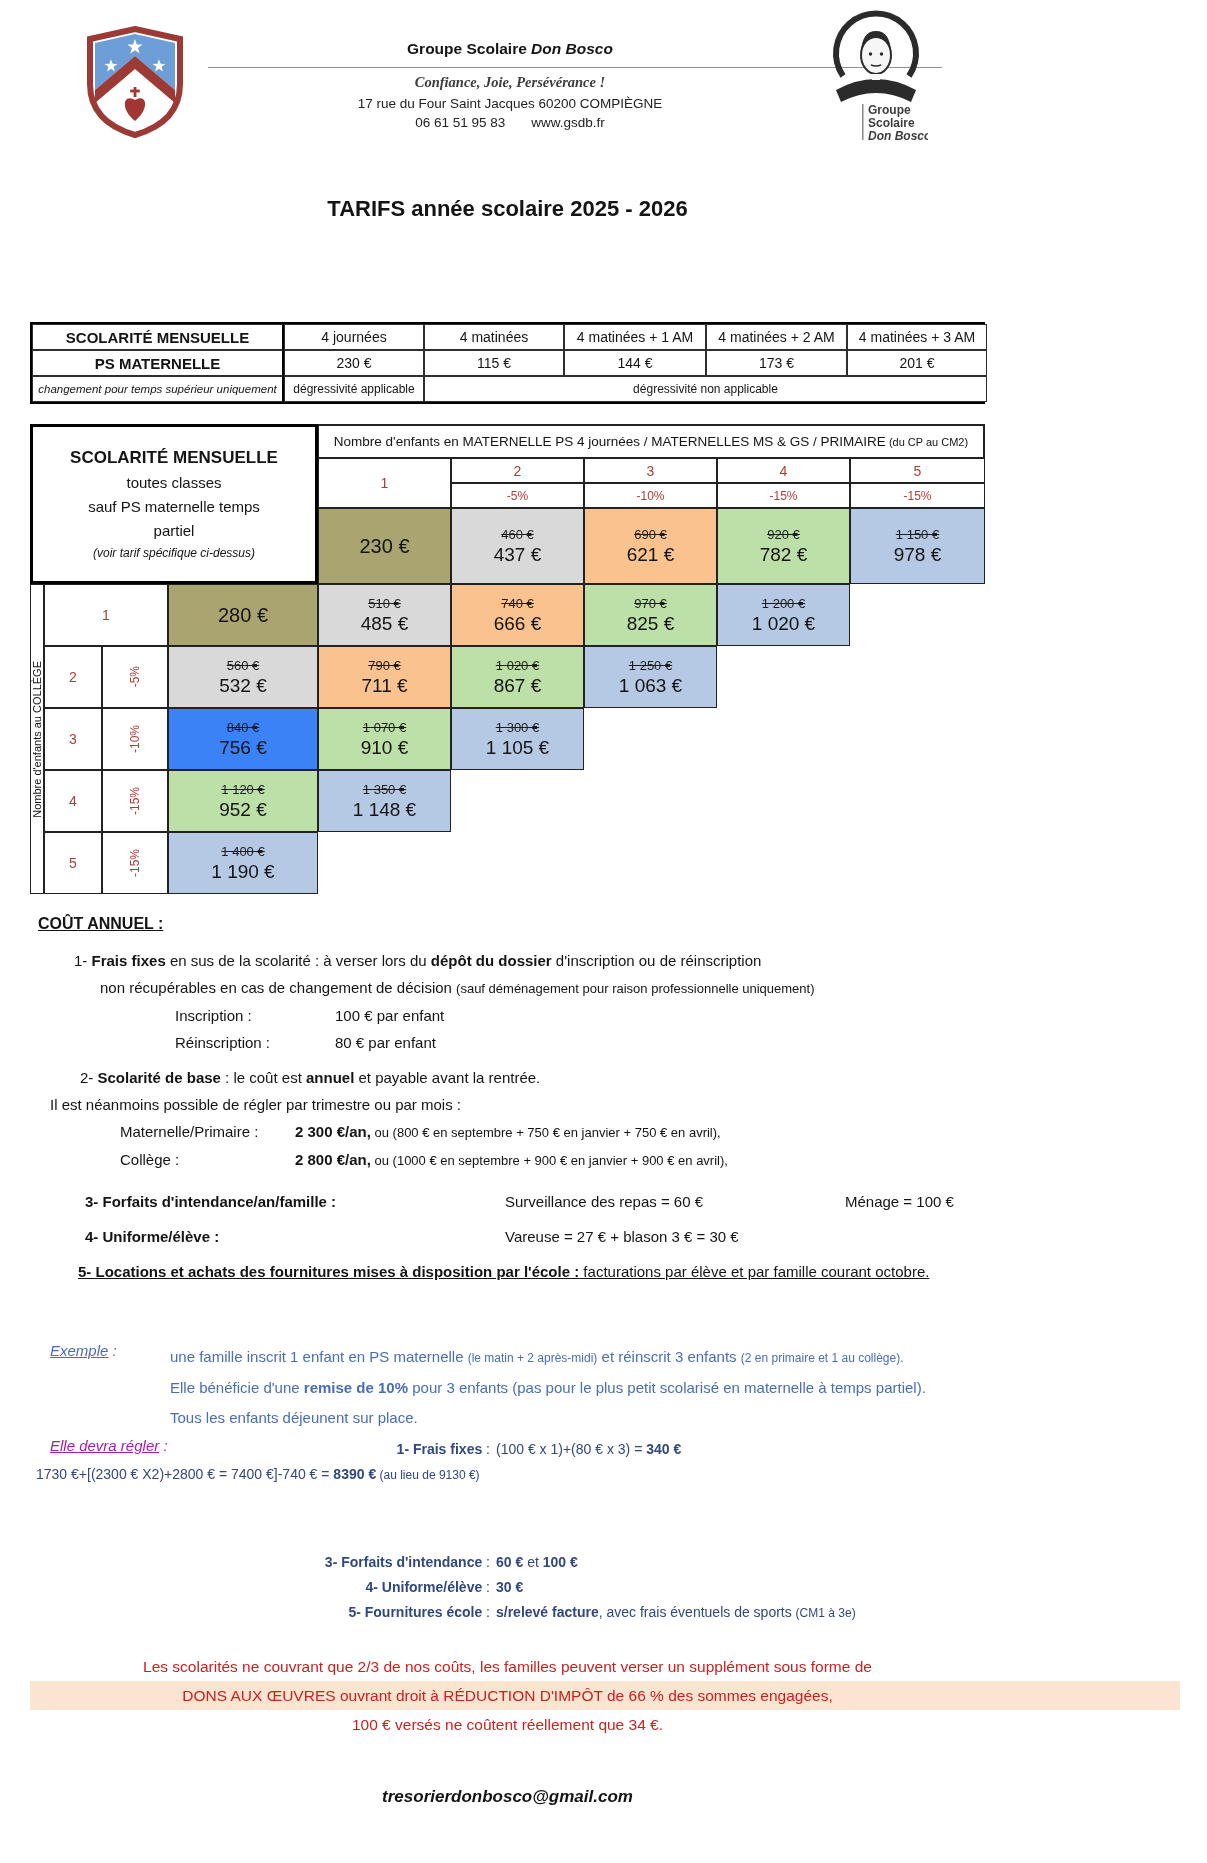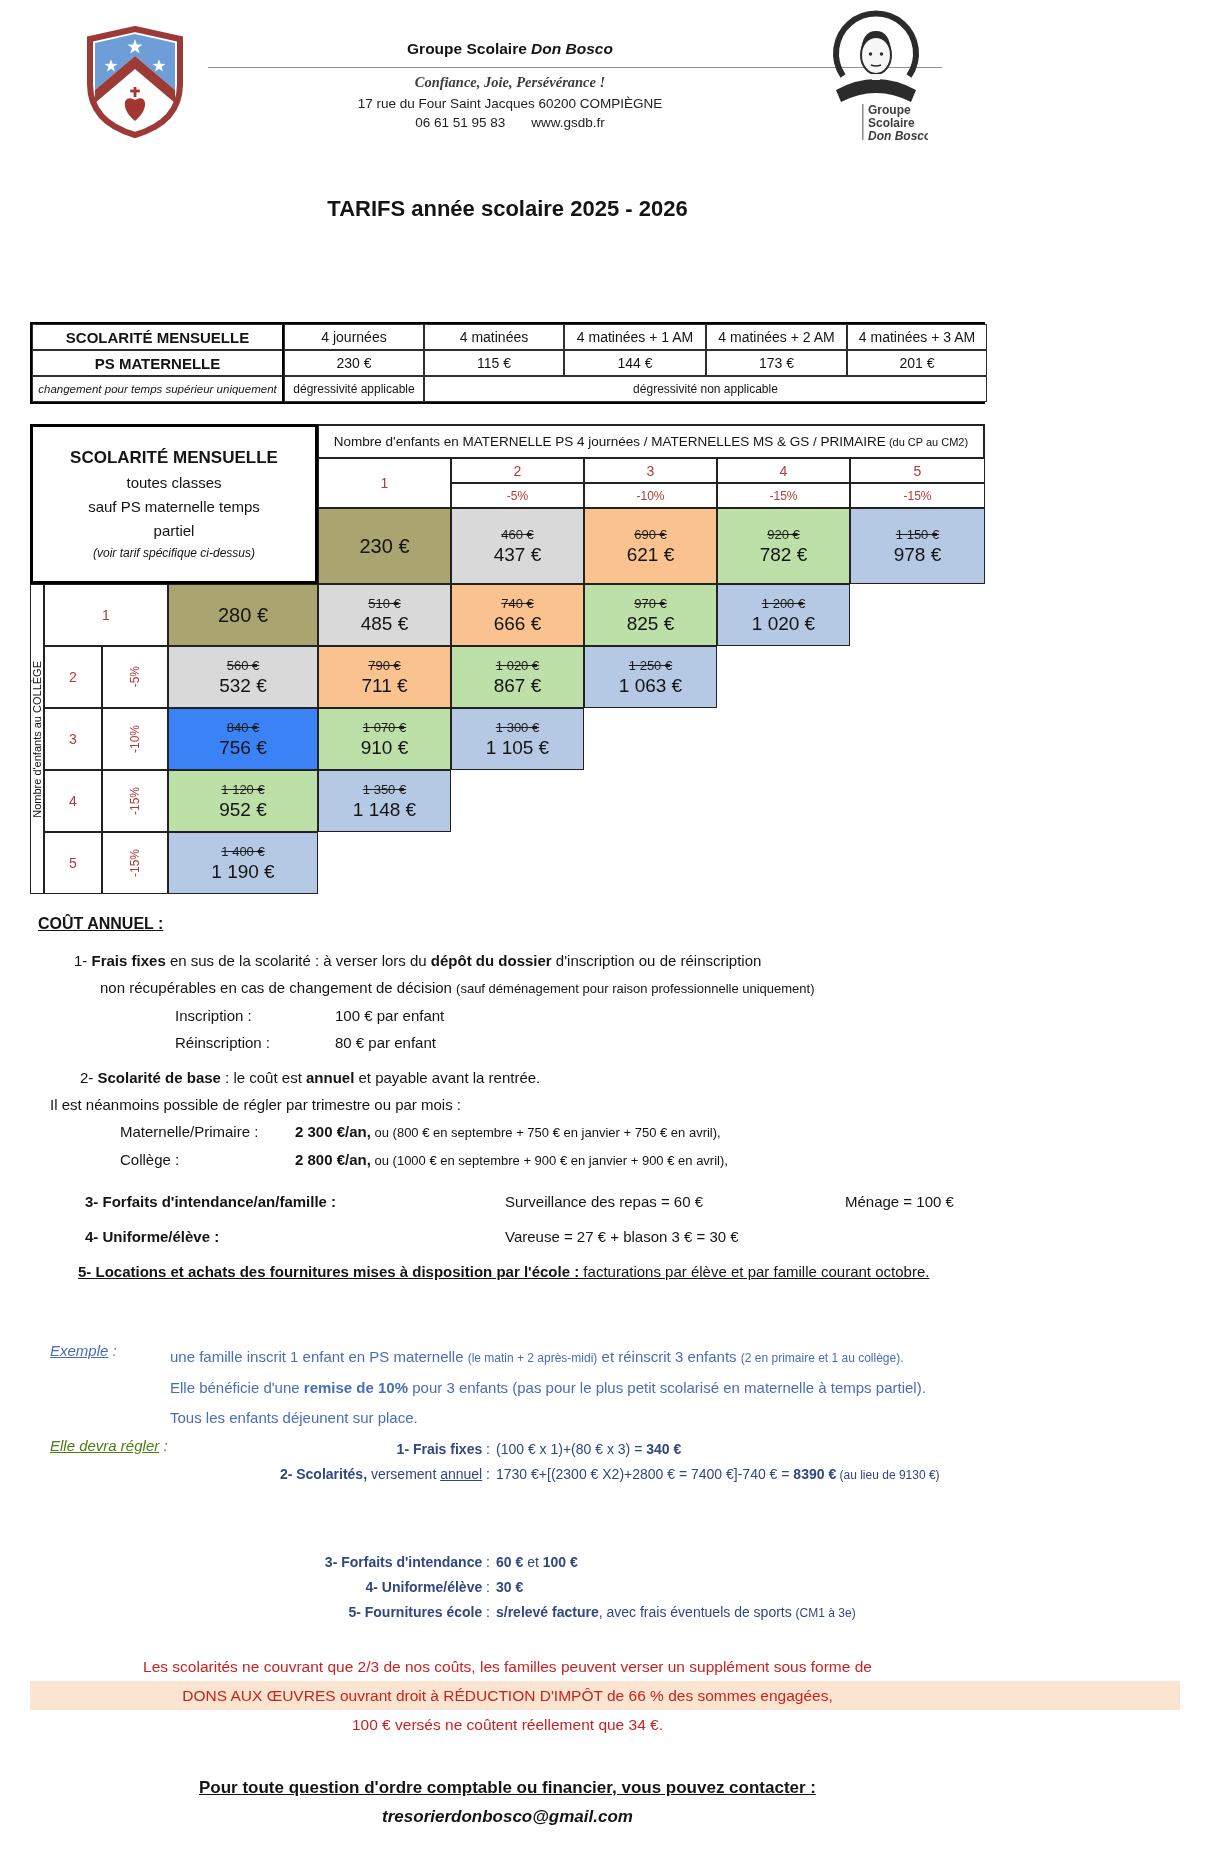--- a/index.html
+++ b/index.html
@@ -70,21 +70,21 @@
 
   
   .exemple{left:50px;top:1342px;width:1120px;color:#4a6db8;font-size:15px;display:flex;}
   .ex-label{width:120px;font-style:italic;flex:none;}
   .ex-label .und{text-decoration:underline;}
   .ex-body p{margin:0;line-height:30px;}
   .ex-body .sm{font-size:12px;}
 
   
   .regler{left:30px;top:1437px;width:1150px;font-size:14px;color:#31487e;}
-  .rg-intro{position:absolute;left:20px;top:0;font-style:italic;font-size:15px;color:#4d7c0f;}
+  .rg-intro{position:absolute;left:20px;top:0;font-style:italic;font-size:15px;color:#a21caf;}
   .rg-intro .und{text-decoration:underline;}
   .rg-row{display:flex;line-height:25px;}
   .rg-label{width:460px;text-align:right;font-weight:bold;flex:none;}
   .rg-label .n{font-weight:normal;}
   .rg-val{padding-left:6px;}
   .tot{font-weight:bold;}
   .rg-val .sm{font-size:12px;}
   .mt62{margin-top:62px;}
   .undl{text-decoration:underline;}
 
@@ -324,21 +324,20 @@
 </div>
 
 <div class="abs regler">
   <div class="rg-intro"><span class="und">Elle devra régler</span><span> :</span></div>
 
   <div class="rg-row">
     <span class="rg-label"><b>1- Frais fixes</b><span class="n"> :  </span></span>
     <span class="rg-val"><span>(100 € x 1)+(80 € x 3) = </span><span class="tot">340 €</span></span>
   </div>
   <div class="rg-row">
-    <span class="rg-label"><b>2- Scolarités,</b><span class="n"> versement </span><span class="n undl">annuel</span><span class="n"> :  </span></span>
     <span class="rg-val"><span>1730 €+[(2300 € X2)+2800 € = 7400 €]-740 € = </span><span class="tot">8390 €</span><span class="sm"> (au lieu de 9130 €)</span></span>
   </div>
   <div class="rg-row mt62">
     <span class="rg-label"><b>3- Forfaits d'intendance</b><span class="n"> : </span></span>
     <span class="rg-val"><span class="tot">60 €</span><span> et </span><span class="tot">100 €</span></span>
   </div>
   <div class="rg-row">
     <span class="rg-label"><b>4- Uniforme/élève</b><span class="n"> : </span></span>
     <span class="rg-val"><span class="tot">30 €</span></span>
   </div>
@@ -349,15 +348,14 @@
 </div>
 
 <div class="abs dons">
   <div class="dons-band" style="background-color: rgb(251, 229, 208);"></div>
   <p class="dons-line">Les scolarités ne couvrant que 2/3 de nos coûts, les familles peuvent verser un supplément sous forme de</p>
   <p class="dons-line">DONS AUX ŒUVRES ouvrant droit à RÉDUCTION D'IMPÔT de 66 % des sommes engagées,</p>
   <p class="dons-line">100 € versés ne coûtent réellement que 34 €.</p>
 </div>
 
 <div class="abs footer">
-  <div class="f-contact">Pour toute question d'ordre comptable ou financier, vous pouvez contacter :</div>
   <div class="f-email">tresorierdonbosco@gmail.com</div>
 </div>
 
 </body></html>

